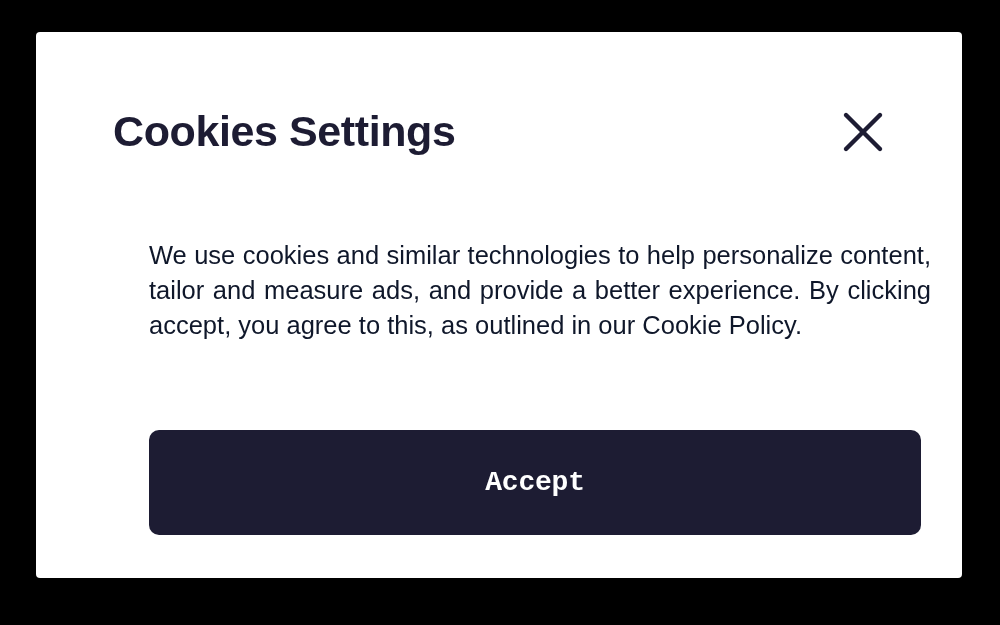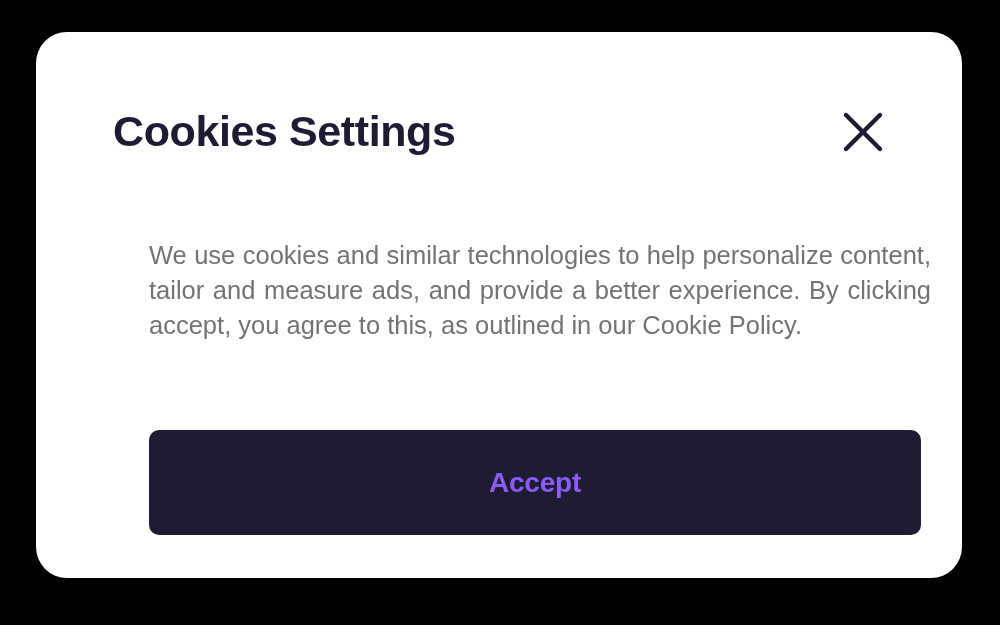--- a/index.html
+++ b/index.html
@@ -22,21 +22,21 @@
   }
 
   
   #cookie-dialog {
     position: absolute;
     left: 36px;
     top: 32px;
     width: 926px;
     height: 546px;
     background: #ffffff;
-    border-radius: 31px;
+    border-radius: 4px;
     box-sizing: border-box;
   }
 
   
   .dialog-header {
     position: absolute;
     left: 77px;
     top: 72px;
     width: 772px;
     height: 60px;
@@ -79,21 +79,21 @@
     position: absolute;
     left: 113px;
     top: 206px;
     width: 782px;
   }
 
   .dialog-text {
     margin: 0;
     font-size: 25.5px;
     line-height: 35px;
-    color: #737373;
+    color: #0f172a;
     text-align: justify;
     hyphens: auto;
     -webkit-hyphens: auto;
     font-weight: normal;
   }
 
   
   .dialog-actions {
     position: absolute;
     left: 113px;
@@ -115,21 +115,22 @@
     letter-spacing: -0.2px;
     cursor: pointer;
     display: flex;
     align-items: center;
     justify-content: center;
     padding: 0;
   }
 
   .btn-primary {
     background: #1d1c33;
-    color: #8b5cf6;
+    color: #ffffff;
+    font-family: Liberation Mono, monospace;
   }
 
   .btn-secondary {
     background: #f0f0f3;
     color: #1d1c33;
   }
 </style>
 </head>
 <body>
 

